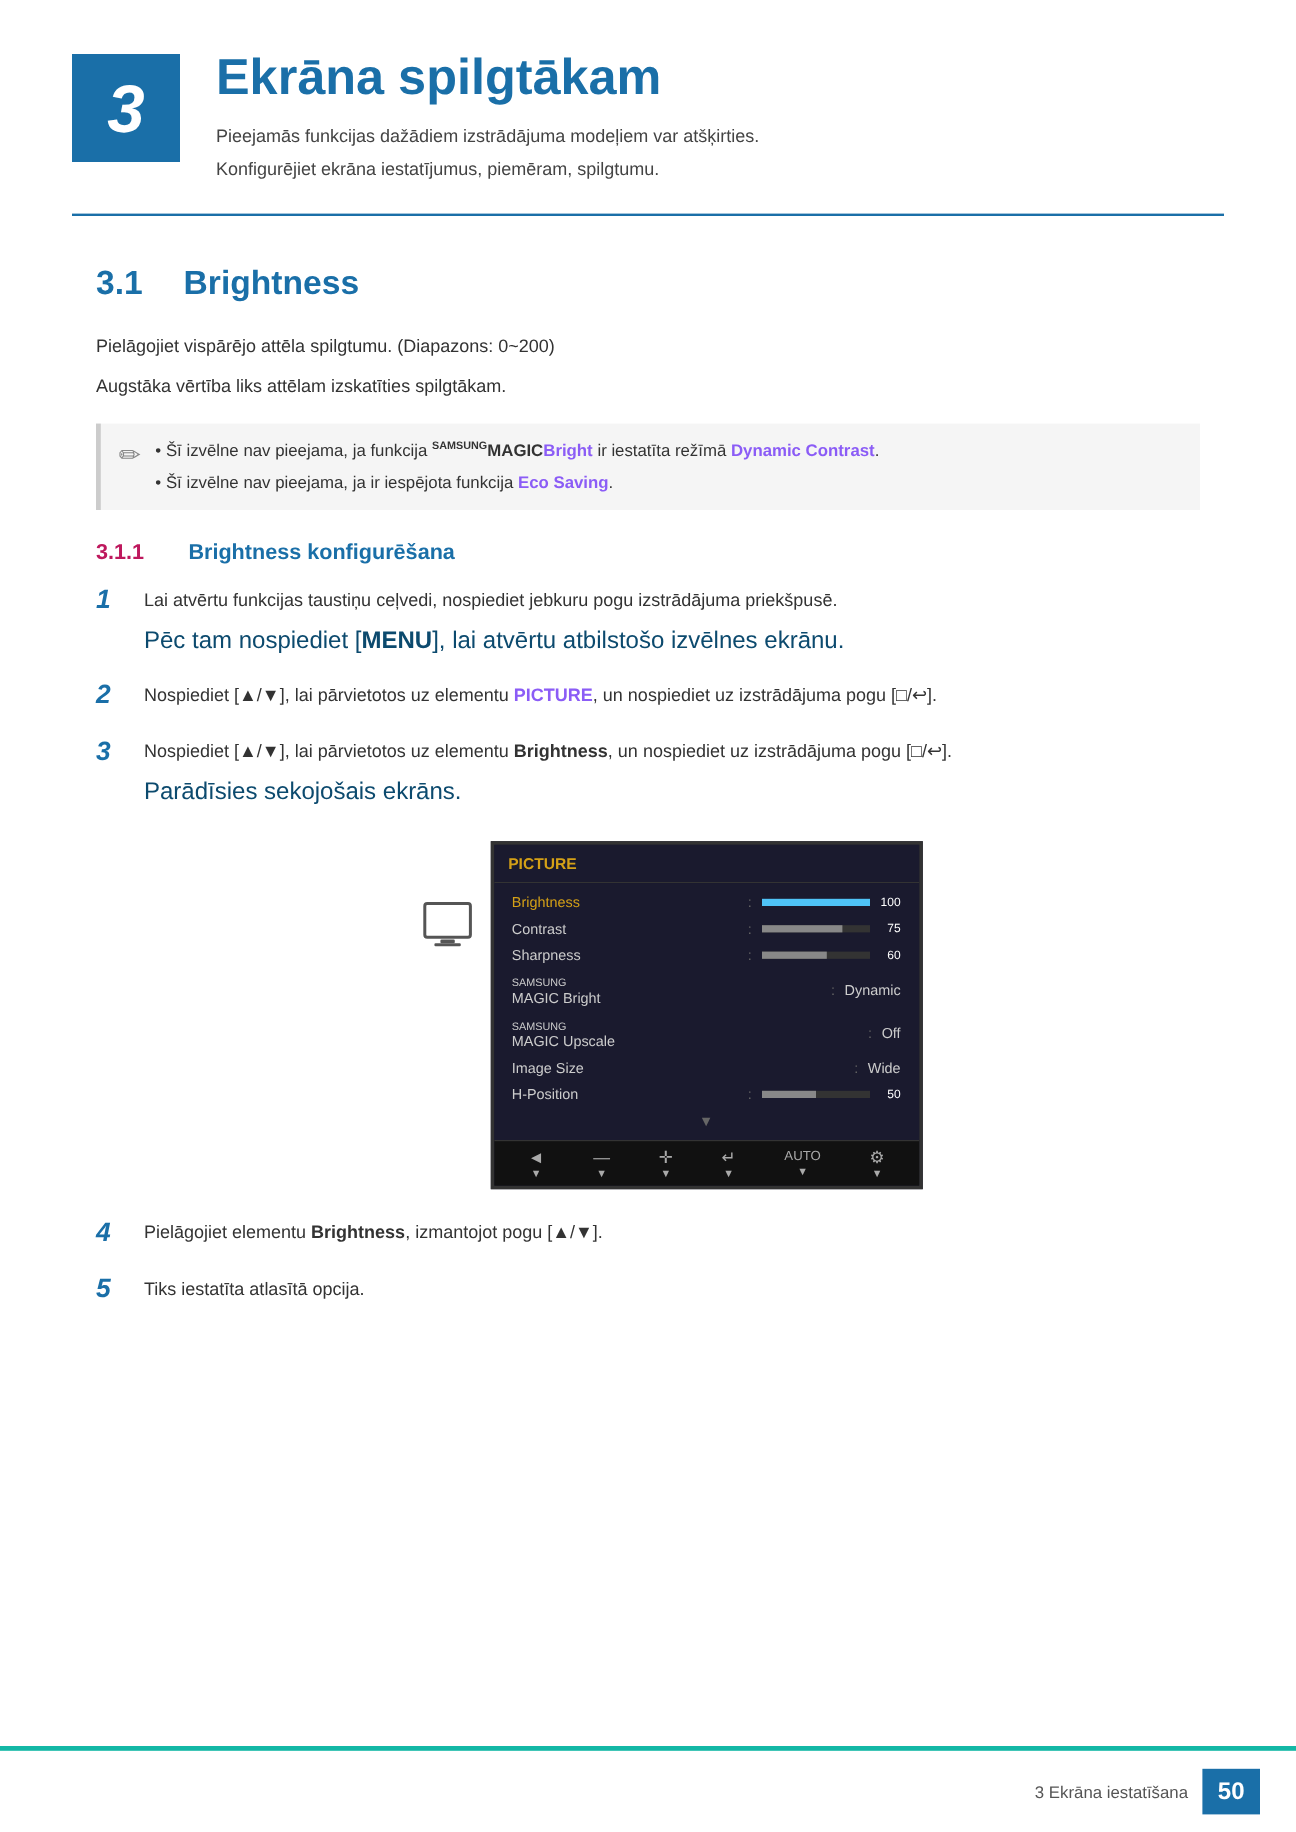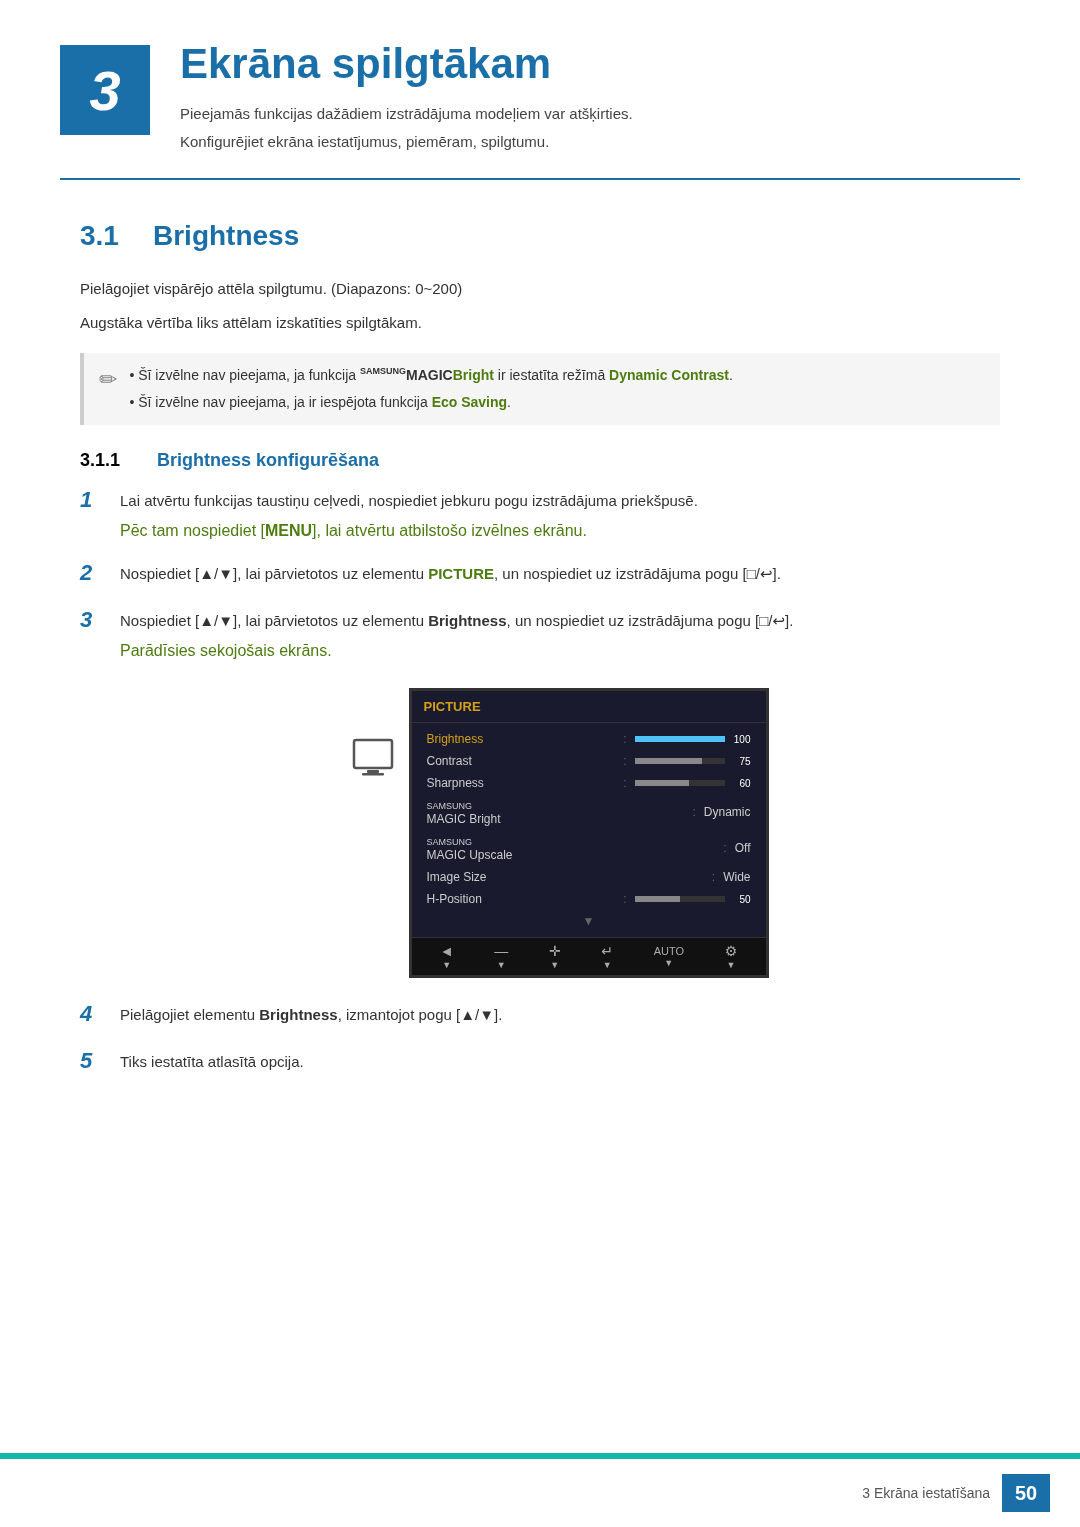--- a/index.html
+++ b/index.html
@@ -113,37 +113,37 @@
       font-size: 14px;
       color: #333;
       margin-bottom: 6px;
       line-height: 1.5;
     }
     .note-item:last-child { margin-bottom: 0; }
     .note-item::before {
       content: "• ";
     }
     .highlight-blue {
-      color: #4d7c0f;
+      color: #8b5cf6;
       font-weight: bold;
       text-align: center;
     }
     .highlight-bold {
       font-weight: bold;
     }
     
     .subsection-heading {
       display: flex;
       align-items: baseline;
       margin: 25px 0 18px 0;
     }
     .subsection-number {
       font-size: 18px;
       font-weight: bold;
-      color: #000000;
+      color: #be185d;
       margin-right: 12px;
       min-width: 65px;
     }
     .subsection-title {
       font-size: 18px;
       font-weight: bold;
       color: #1a6fa8;
     }
     
     .steps-list {
@@ -167,22 +167,22 @@
     .step-content {
       flex: 1;
     }
     .step-text {
       font-size: 15px;
       color: #333;
       line-height: 1.6;
       margin-bottom: 5px;
     }
     .step-subtext {
-      font-size: 16px;
-      color: #4d7c0f;
+      font-size: 20px;
+      color: #0c4a6e;
       line-height: 1.6;
       margin-left: 0;
     }
     
     .screen-image-wrapper {
       display: flex;
       justify-content: center;
       margin: 25px 0 25px 40px;
     }
     .screen-container {
@@ -284,21 +284,21 @@
     
     .page-footer {
       position: absolute;
       bottom: 0;
       left: 0;
       right: 0;
       display: flex;
       justify-content: flex-end;
       align-items: center;
       padding: 15px 30px;
-      border-top: 6px solid #14b8a6;
+      border-top: 4px solid #14b8a6;
     }
     .footer-chapter {
       font-size: 14px;
       color: #555;
       margin-right: 12px;
     }
     .footer-page {
       background: #1a6fa8;
       color: #fff;
       font-size: 20px;

